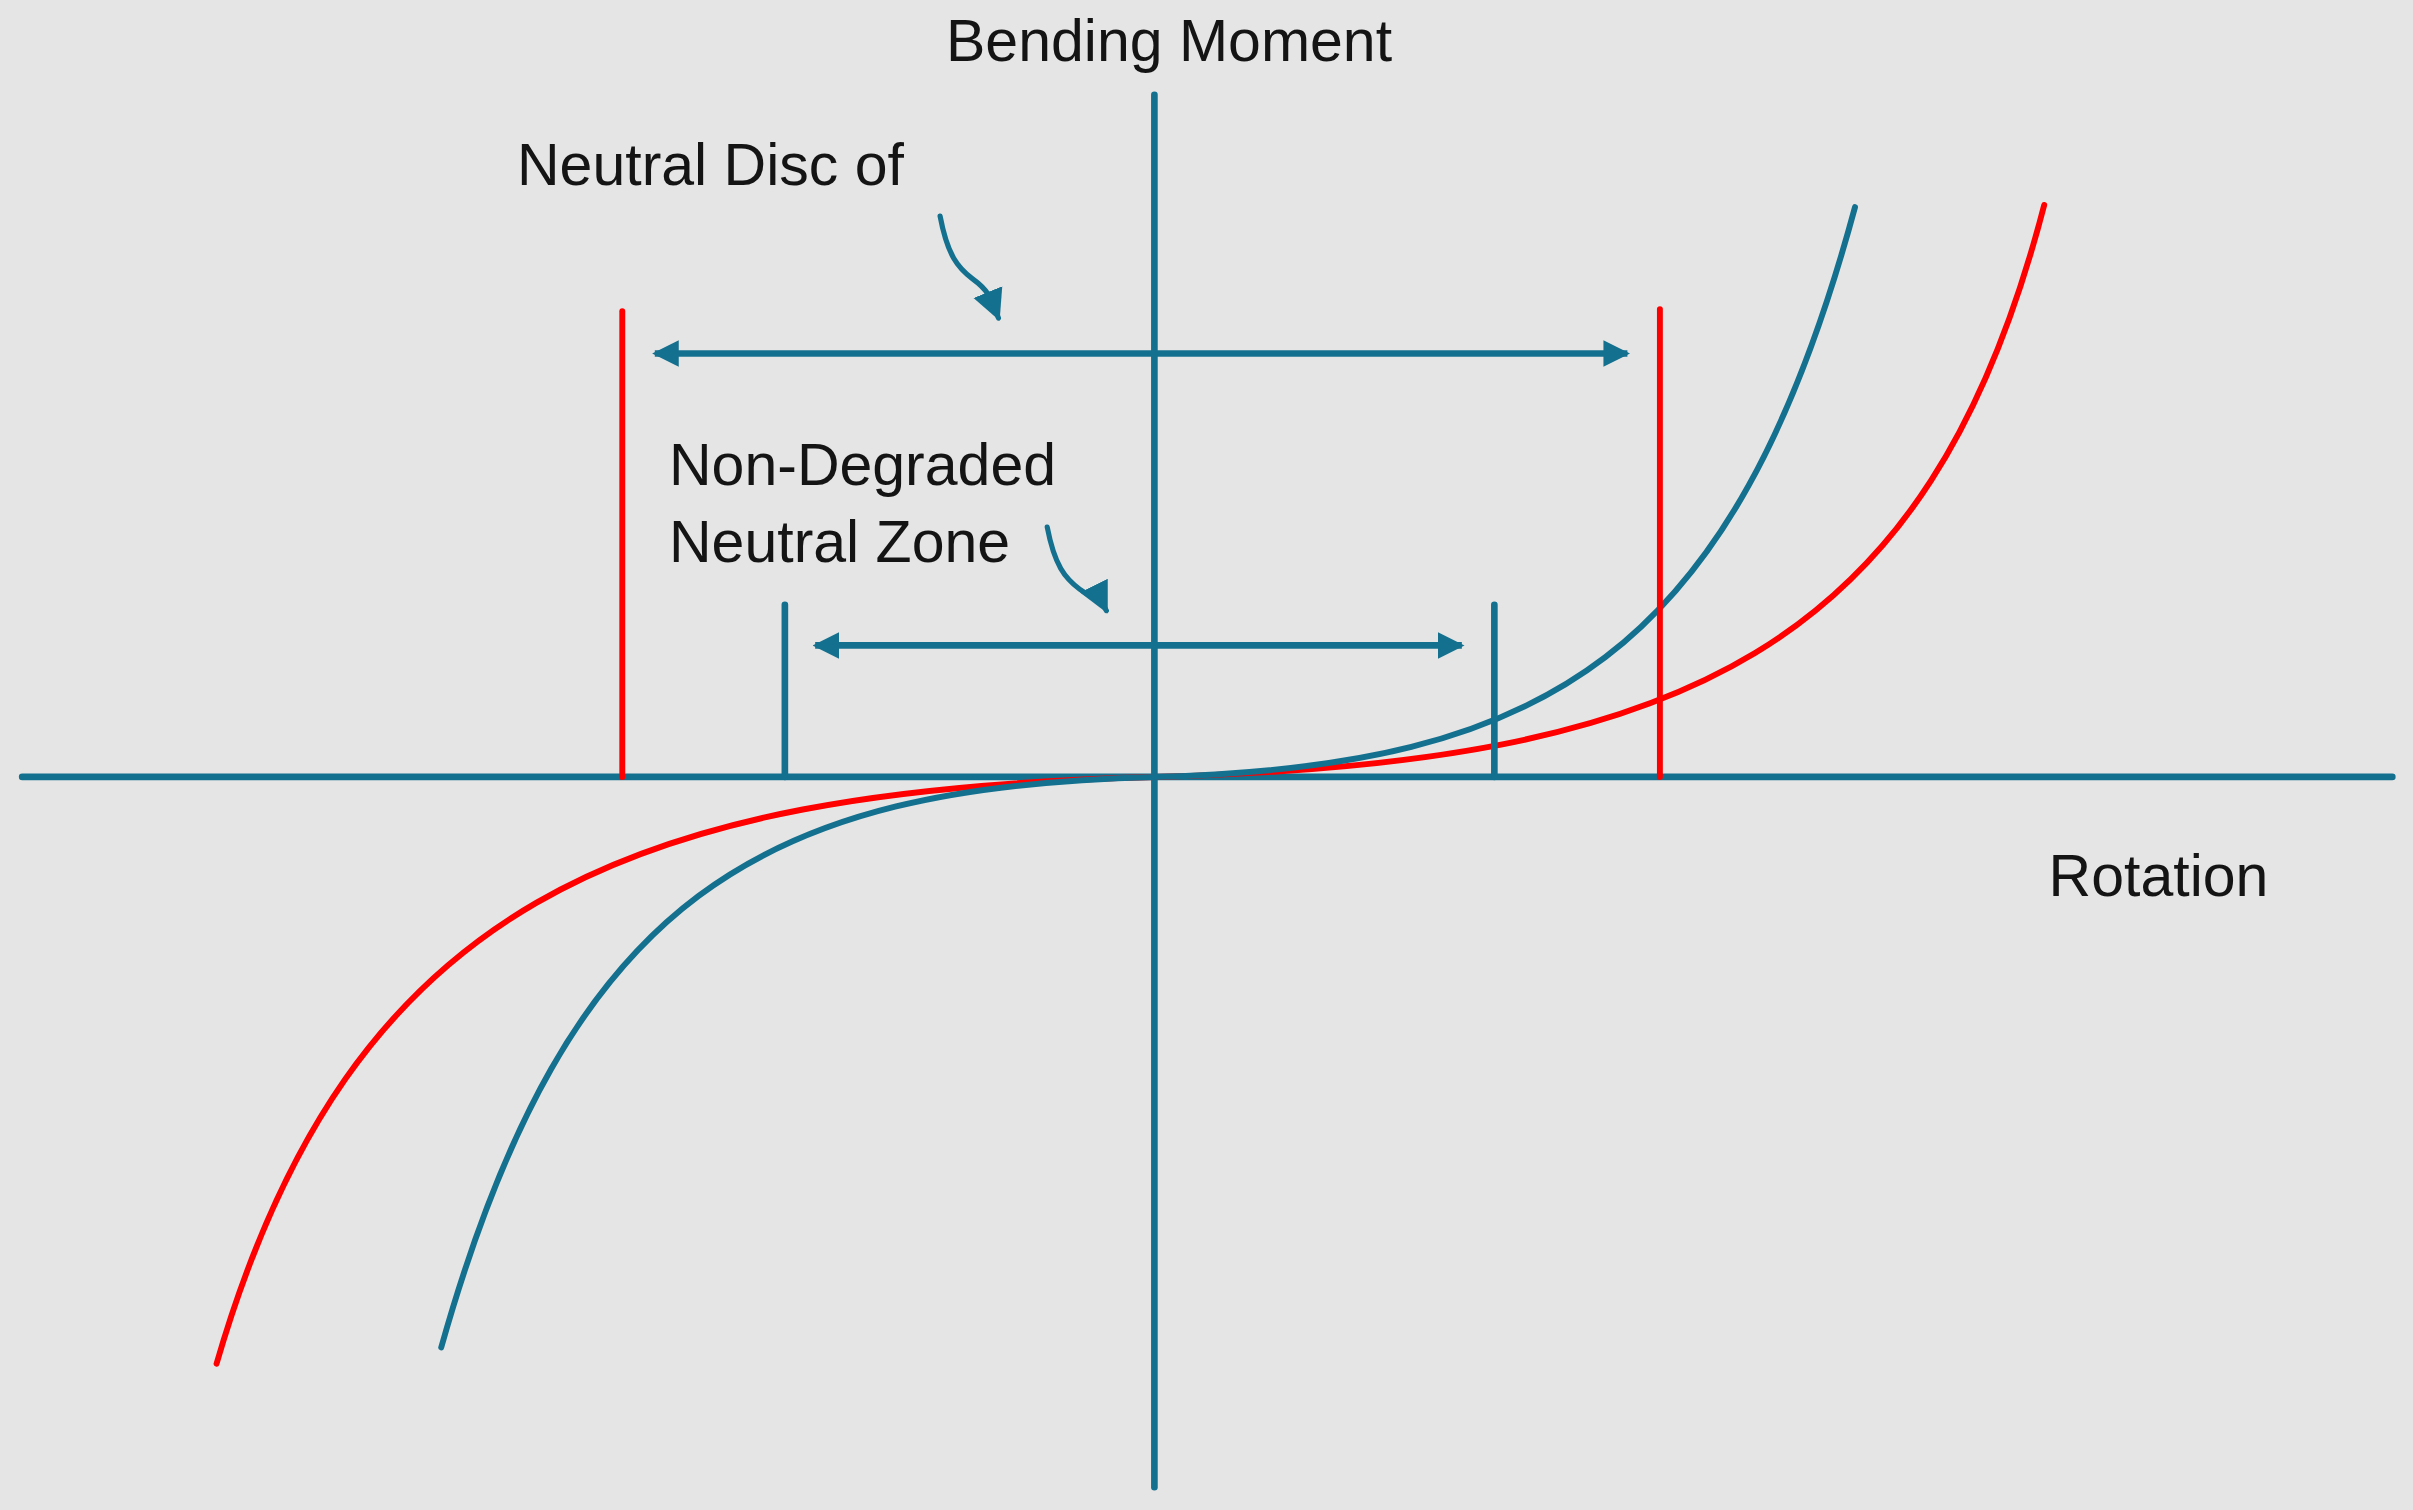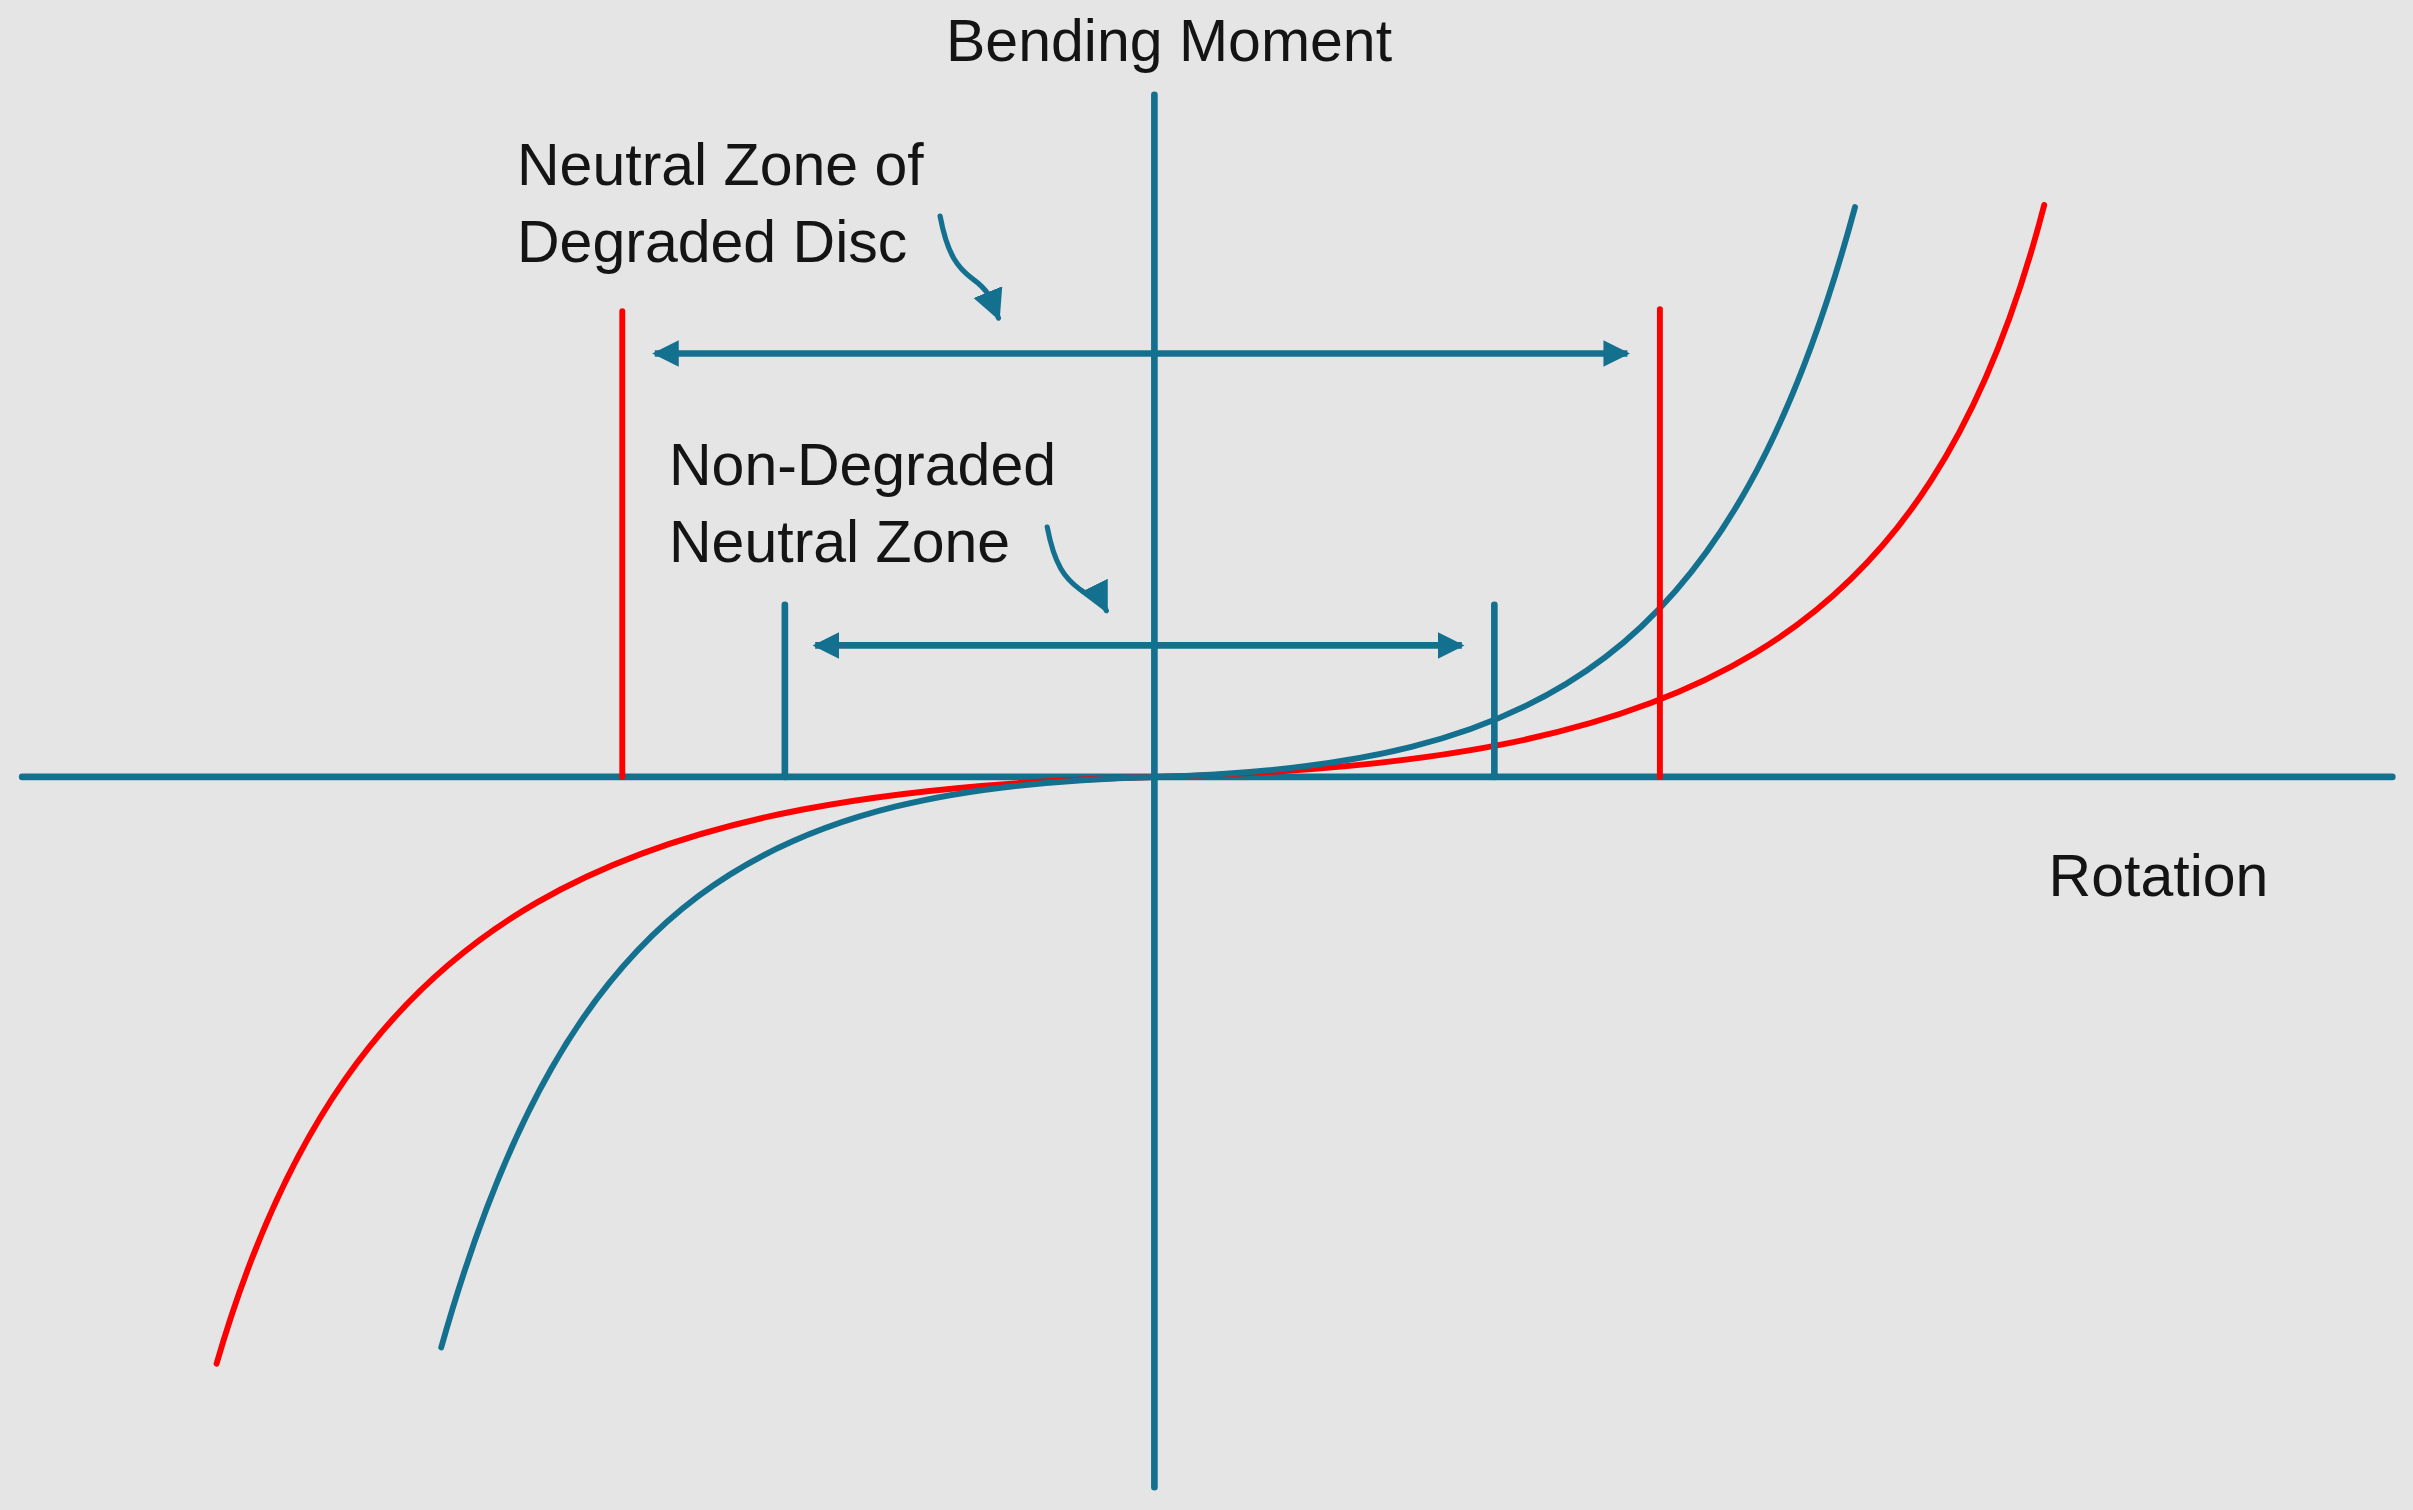--- a/index.html
+++ b/index.html
@@ -62,22 +62,21 @@
     <line x1="1103" y1="873" x2="1978" y2="873" stroke="#14708F" stroke-width="9" marker-start="url(#head-teal)" marker-end="url(#head-teal)"></line>
 
     <path d="M 1272,292 C 1282,345 1296,362 1316,377 C 1341,395 1342,408 1351,430" fill="none" stroke="#14708F" stroke-width="7" stroke-linecap="round" marker-end="url(#head-teal-leader)"></path>
 
     <path d="M 1417,713 C 1427,765 1441,782 1461,797 C 1486,815 1487,806 1497,826" fill="none" stroke="#14708F" stroke-width="7" stroke-linecap="round" marker-end="url(#head-teal-leader)"></path>
   </svg>
 
   <div class="lbl title">Bending Moment</div>
 
   <div class="lbl lbl-degraded">
-    <span class="ln">Neutral Zone of</span>
-    <span class="ln">Degraded Disc</span>
+    <span class="ln">Neutral Disc of</span>
   </div>
 
   <div class="lbl lbl-nondegraded">
     <span class="ln">Non-Degraded</span>
     <span class="ln">Neutral Zone</span>
   </div>
 
   <div class="lbl lbl-rotation">Rotation</div>
 
 </div>

